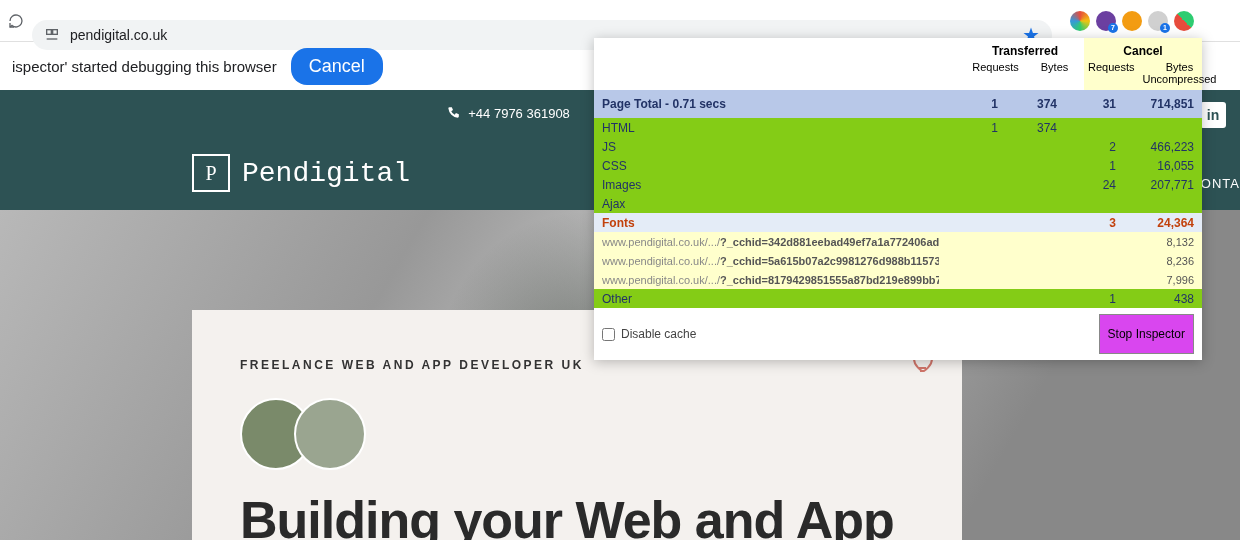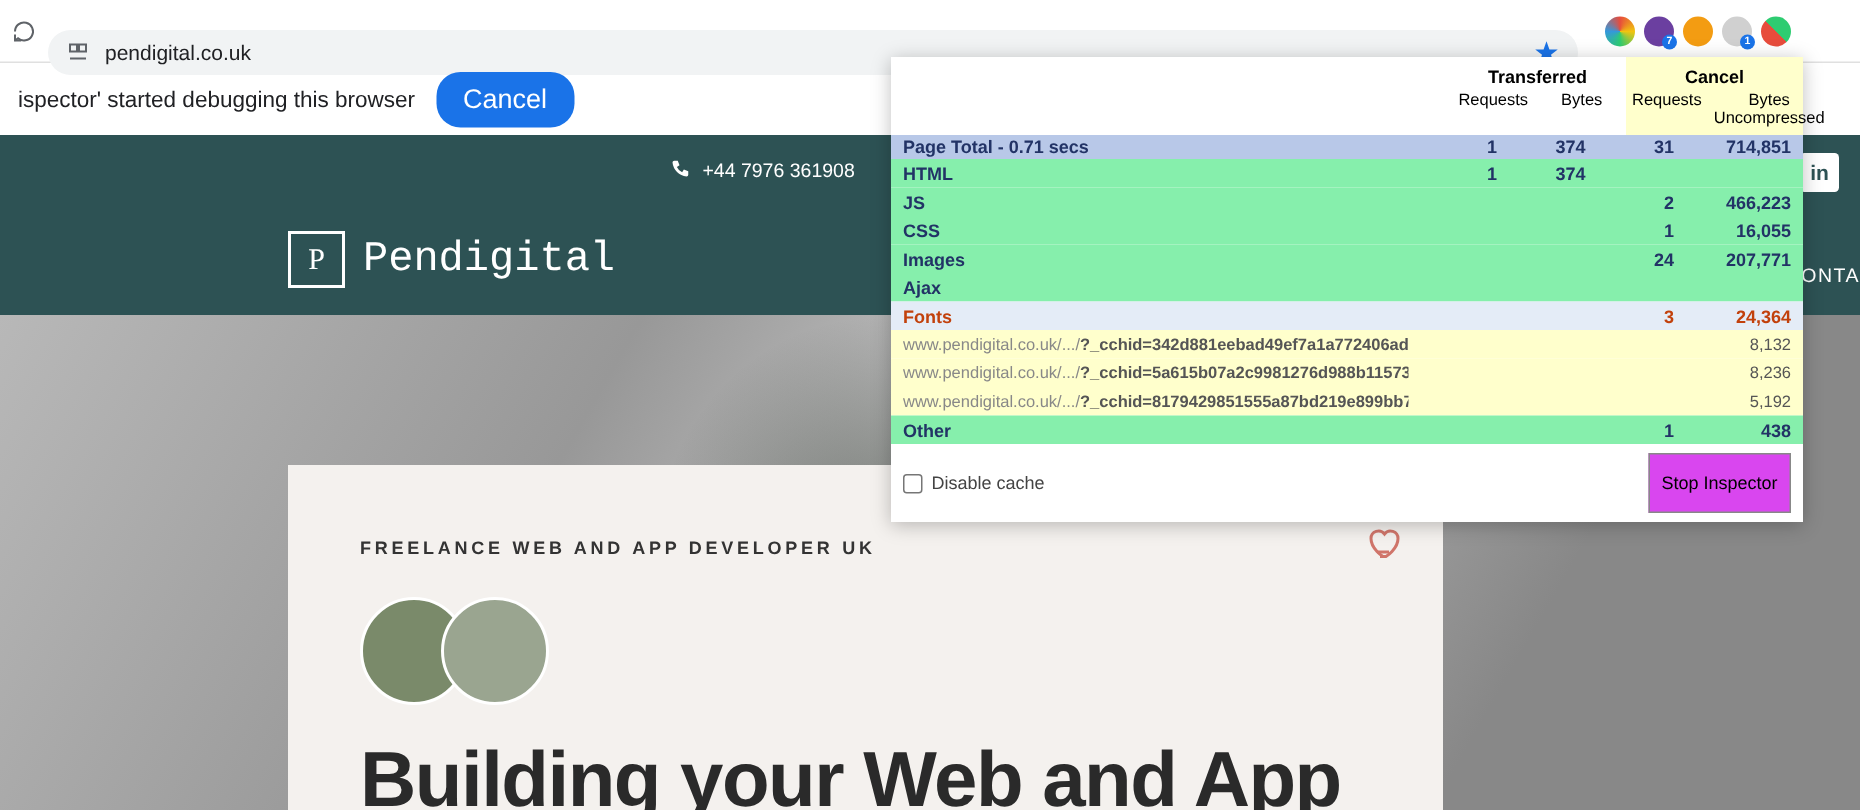--- a/index.html
+++ b/index.html
@@ -49,22 +49,22 @@
 .insp-header .spacer { flex: 1; }
 .insp-header-cols { display: flex; }
 .insp-colgroup { text-align: center; padding: 4px 0; }
 .insp-colgroup.trans { width: 118px; }
 .insp-colgroup.cached { width: 118px; background: #ffffcc; }
 .insp-group-title { font-weight: bold; font-size: 12px; padding: 2px 0; }
 .insp-subcols { display: flex; font-size: 11px; }
 .insp-subcol { flex: 1; padding: 1px 4px; }
 .insp-table { width: 100%; }
 .insp-row { display: flex; align-items: center; height: 19px; padding: 0 8px; }
-.insp-row.total { background: #b8c8e8; font-weight: bold; height: 16px; color: #223366; }
-.insp-row.cat { background: #86efac; color: #223366; font-weight: bold; }
+.insp-row.total { background: #b8c8e8; font-weight: bold; height: 28px; color: #223366; }
+.insp-row.cat { background: #84cc16; color: #223366; font-weight: normal; }
 .insp-row.fonts-cat { background: #e4ecf7; color: #c2410c; font-weight: bold; }
 .insp-row.font-detail { background: #ffffcc; color: #555; font-size: 11px; }
 .insp-label { flex: 1; white-space: nowrap; overflow: hidden; }
 .insp-c1 { width: 59px; text-align: right; }
 .insp-c2 { width: 59px; text-align: right; }
 .insp-c3 { width: 59px; text-align: right; }
 .insp-c4 { width: 78px; text-align: right; }
 .font-prefix { color: #888; }
 .font-hash { color: #555; font-weight: bold; }
 .insp-footer { display: flex; align-items: center; padding: 6px 8px; gap: 6px; }
@@ -237,21 +237,21 @@
           <div class="insp-c1"></div>
           <div class="insp-c2"></div>
           <div class="insp-c3"></div>
           <div class="insp-c4">8,236</div>
         </div>
         <div class="insp-row font-detail">
           <div class="insp-label"><span class="font-prefix">www.pendigital.co.uk/.../</span><span class="font-hash">?_cchid=8179429851555a87bd219e899bb78545</span></div>
           <div class="insp-c1"></div>
           <div class="insp-c2"></div>
           <div class="insp-c3"></div>
-          <div class="insp-c4">5,192</div>
+          <div class="insp-c4">7,996</div>
         </div>
       </div>
     <div class="insp-row cat">
       <div class="insp-label">Other</div>
       <div class="insp-c1"></div>
         <div class="insp-c2"></div>
       <div class="insp-c3">1</div>
       <div class="insp-c4">438</div>
     </div>
   </div>

